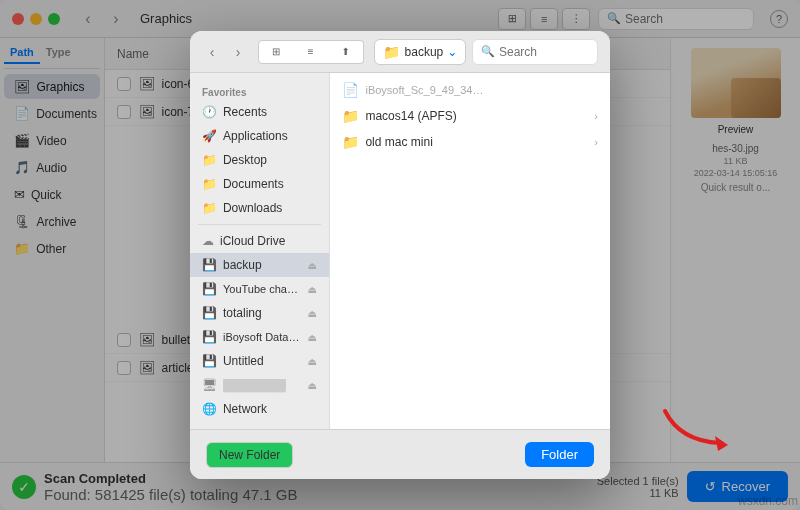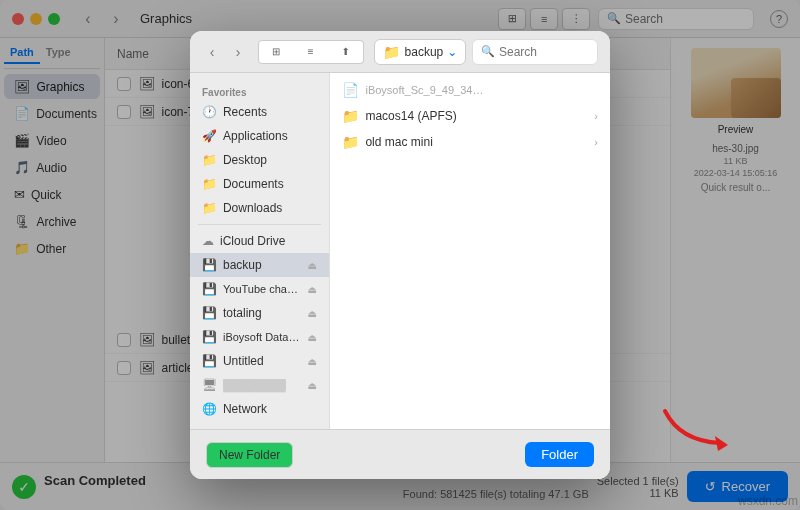--- a/index.html
+++ b/index.html
@@ -52,21 +52,21 @@
     .preview-text { font-size: 10px; color: #666; text-align: center; }
     .preview-label { font-size: 10px; color: #666; margin-top: 4px; font-weight: 500; }
     .preview-meta { font-size: 9px; color: #888; text-align: center; margin-top: 2px; }
     .preview-tag { font-size: 10px; color: #888; text-align: left; }
 
     
     .status-bar { height: 48px; background: #f0f0f0; border-top: 1px solid #d8d8d8; display: flex; align-items: center; padding: 0 12px; gap: 8px; flex-shrink: 0; }
     .status-icon { width: 24px; height: 24px; border-radius: 50%; background: #28c840; display: flex; align-items: center; justify-content: center; color: white; font-size: 14px; flex-shrink: 0; }
     .status-text { flex: 1; }
     .status-title { font-size: 13px; font-weight: 600; color: #333; }
-    .status-sub { font-size: 11px; color: #666; text-align: right; }
+    .status-sub { font-size: 15px; color: #666; }
     .status-right { text-align: right; font-size: 11px; color: #555; }
     .recover-btn { background: #007aff; color: white; border: none; border-radius: 6px; padding: 8px 18px; font-size: 13px; font-weight: 500; cursor: pointer; display: flex; align-items: center; gap: 6px; }
 
     
     .modal-overlay { position: absolute; top: 0; left: 0; width: 100%; height: 100%; background: rgba(0,0,0,0.3); display: flex; align-items: center; justify-content: center; z-index: 100; }
     .modal { width: 420px; background: #f5f5f5; border-radius: 12px; box-shadow: 0 20px 60px rgba(0,0,0,0.4); overflow: hidden; }
     .modal-toolbar { height: 42px; background: #e8e8e8; border-bottom: 1px solid #d0d0d0; display: flex; align-items: center; padding: 0 12px; gap: 6px; }
     .modal-nav-btn { width: 22px; height: 22px; border: none; background: none; cursor: pointer; color: #777; font-size: 14px; display: flex; align-items: center; justify-content: center; }
     .modal-view-btn { width: 36px; height: 24px; border: 1px solid #ccc; background: white; border-radius: 4px; cursor: pointer; display: flex; align-items: center; justify-content: center; font-size: 10px; color: #666; }
     .modal-view-btn + .modal-view-btn { margin-left: -1px; }

